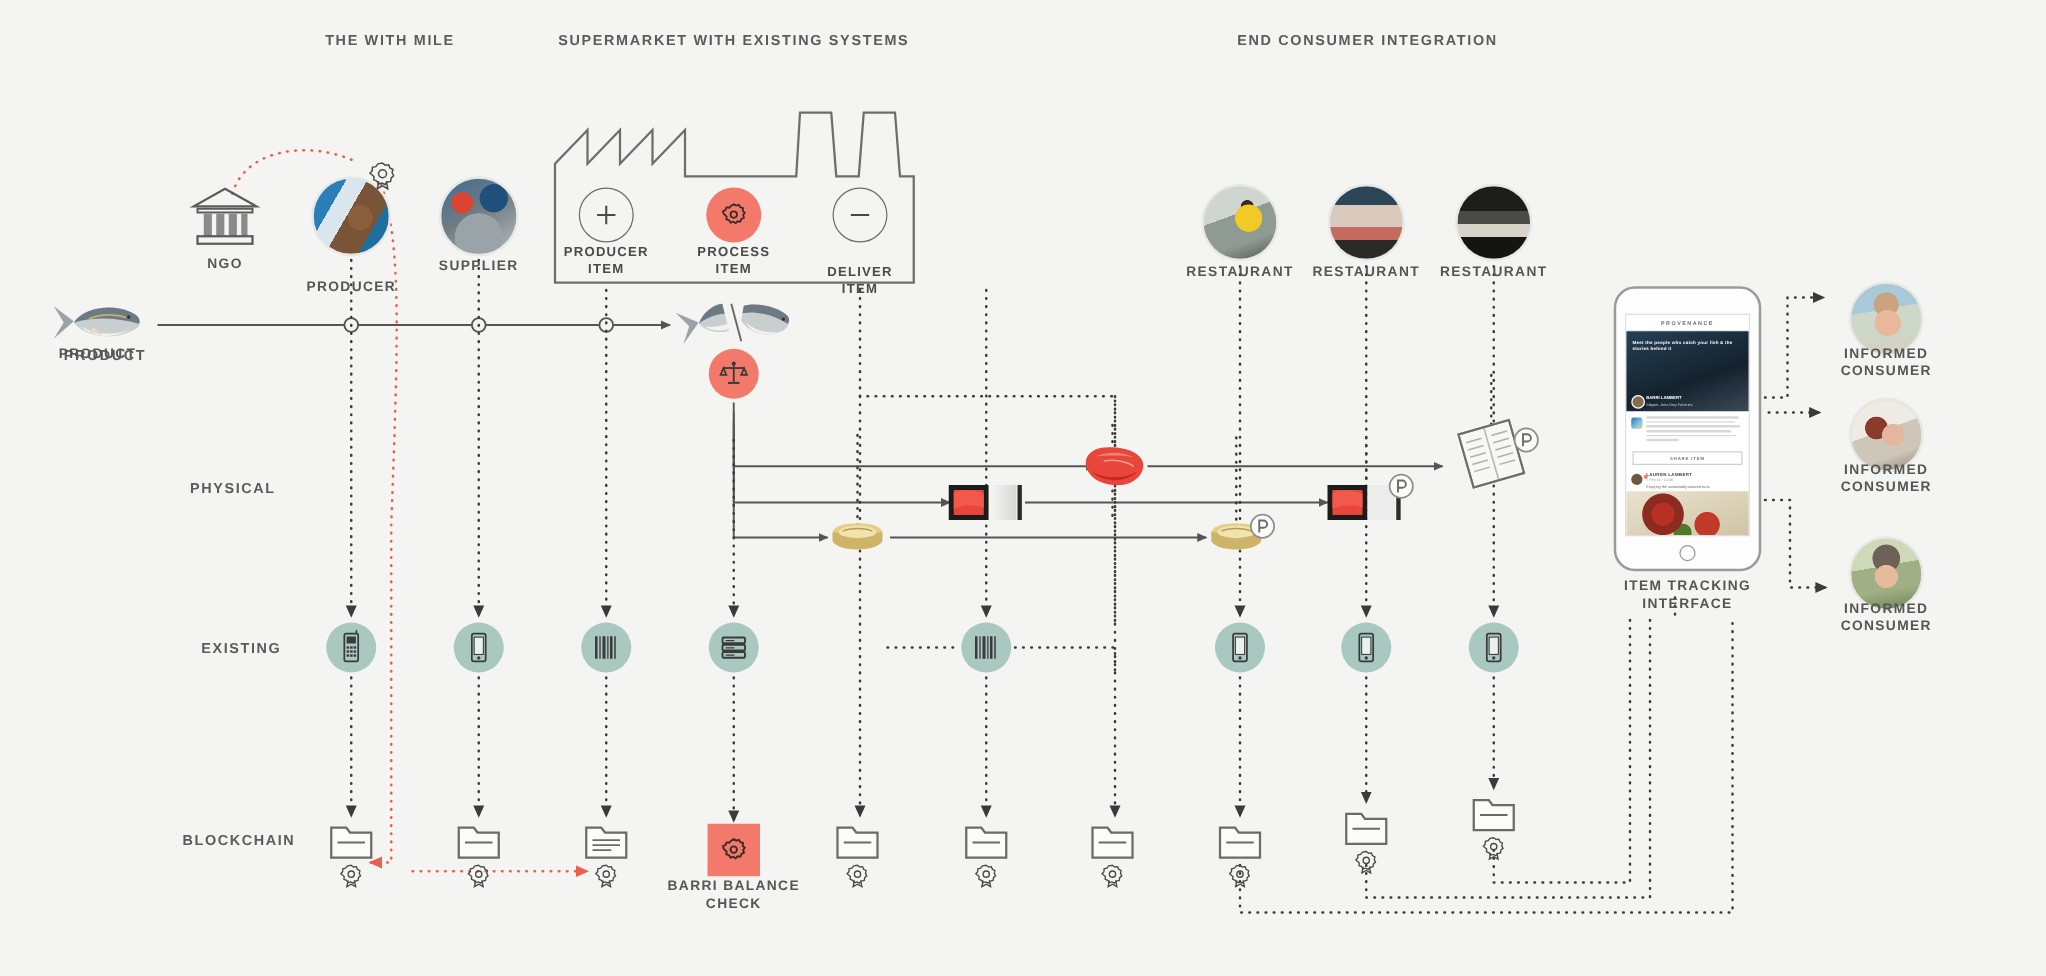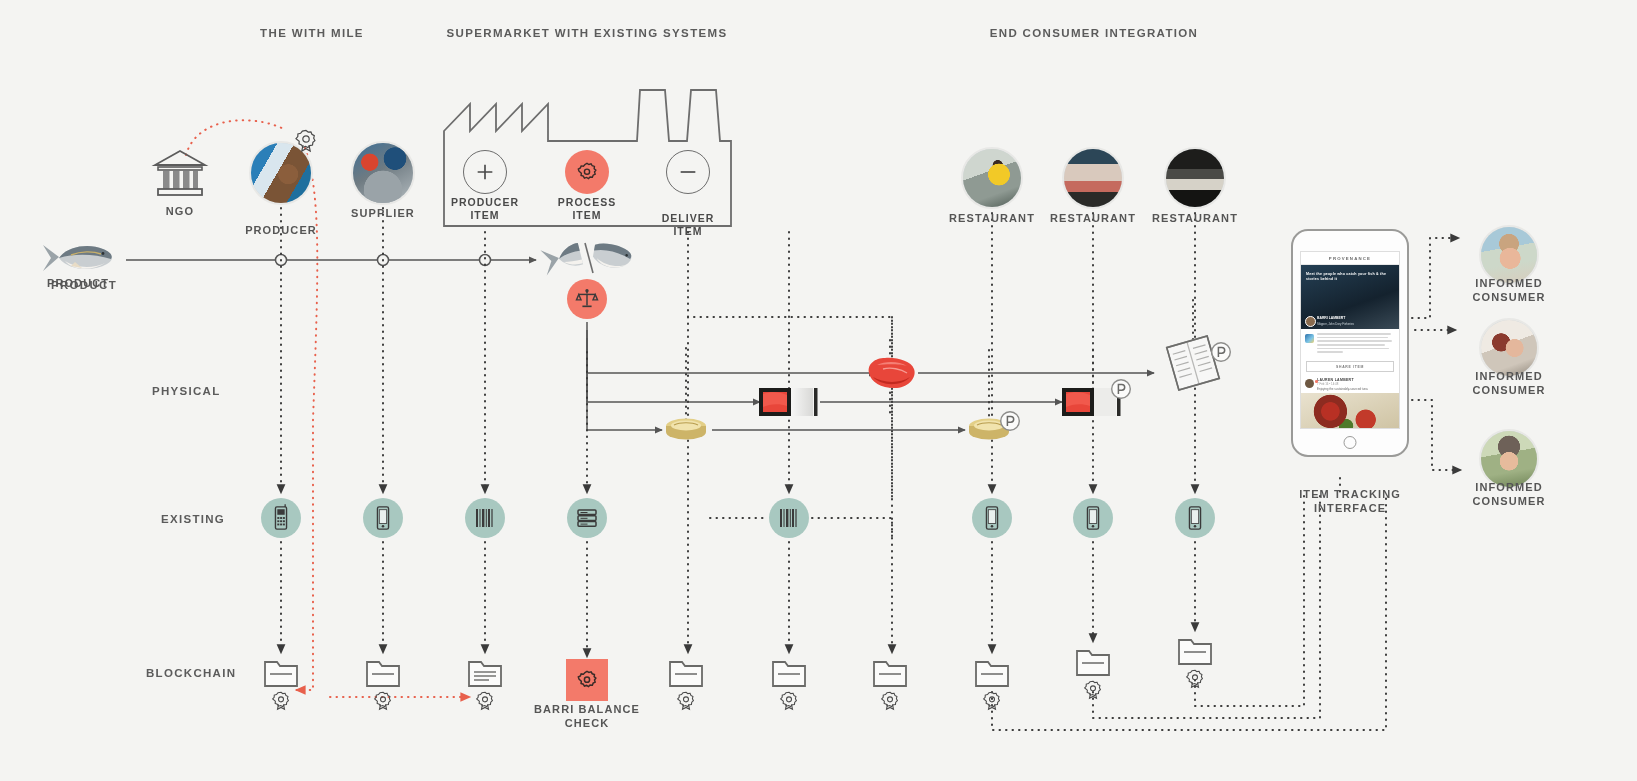--- a/index.html
+++ b/index.html
@@ -677,21 +677,21 @@
         <div class="pav"></div>
         <div class="dot"></div>
         <div class="nm">LAUREN LAMBERT</div>
         <div class="sub">7 Feb 16  •  14:48</div>
         <div class="cap">Enjoying the sustainably-sourced tuna</div>
       </div>
       <div class="ph-food"></div>
     </div>
     <div class="ph-home"></div>
   </div>
-  <div class="node-label" style="left:1350px;top:488px">ITEM TRACKING
+  <div class="node-label" style="left:1350px;top:463px">ITEM TRACKING
 INTERFACE</div>
 
   <div class="avatar" style="left:1509px;top:255px;width:60px;height:60px">
     <i style="background:
          radial-gradient(circle at 52% 56%, #e9b79a 0 24%, transparent 25%),
          radial-gradient(circle at 50% 30%, #c9a47f 0 20%, transparent 21%),
          linear-gradient(170deg,#a8c9d8 0 38%, #cdd8c9 38% 64%, #d8cdbd);"></i>
   </div>
   <div class="node-label" style="left:1509px;top:277px">INFORMED
 CONSUMER</div>

